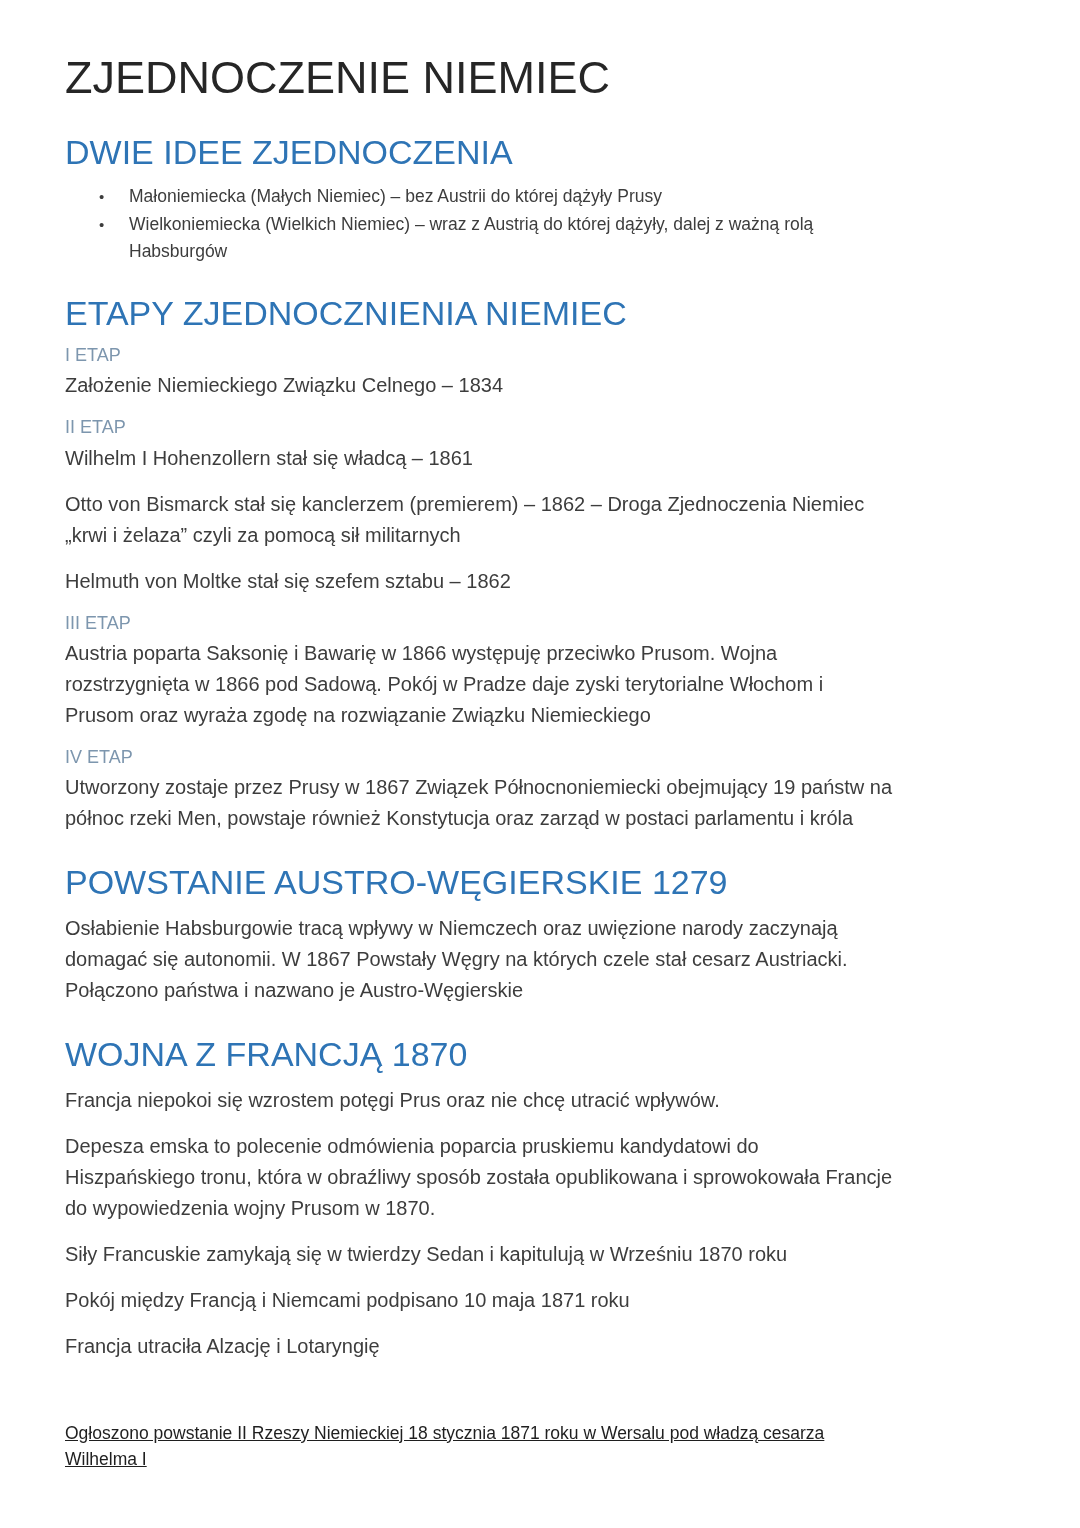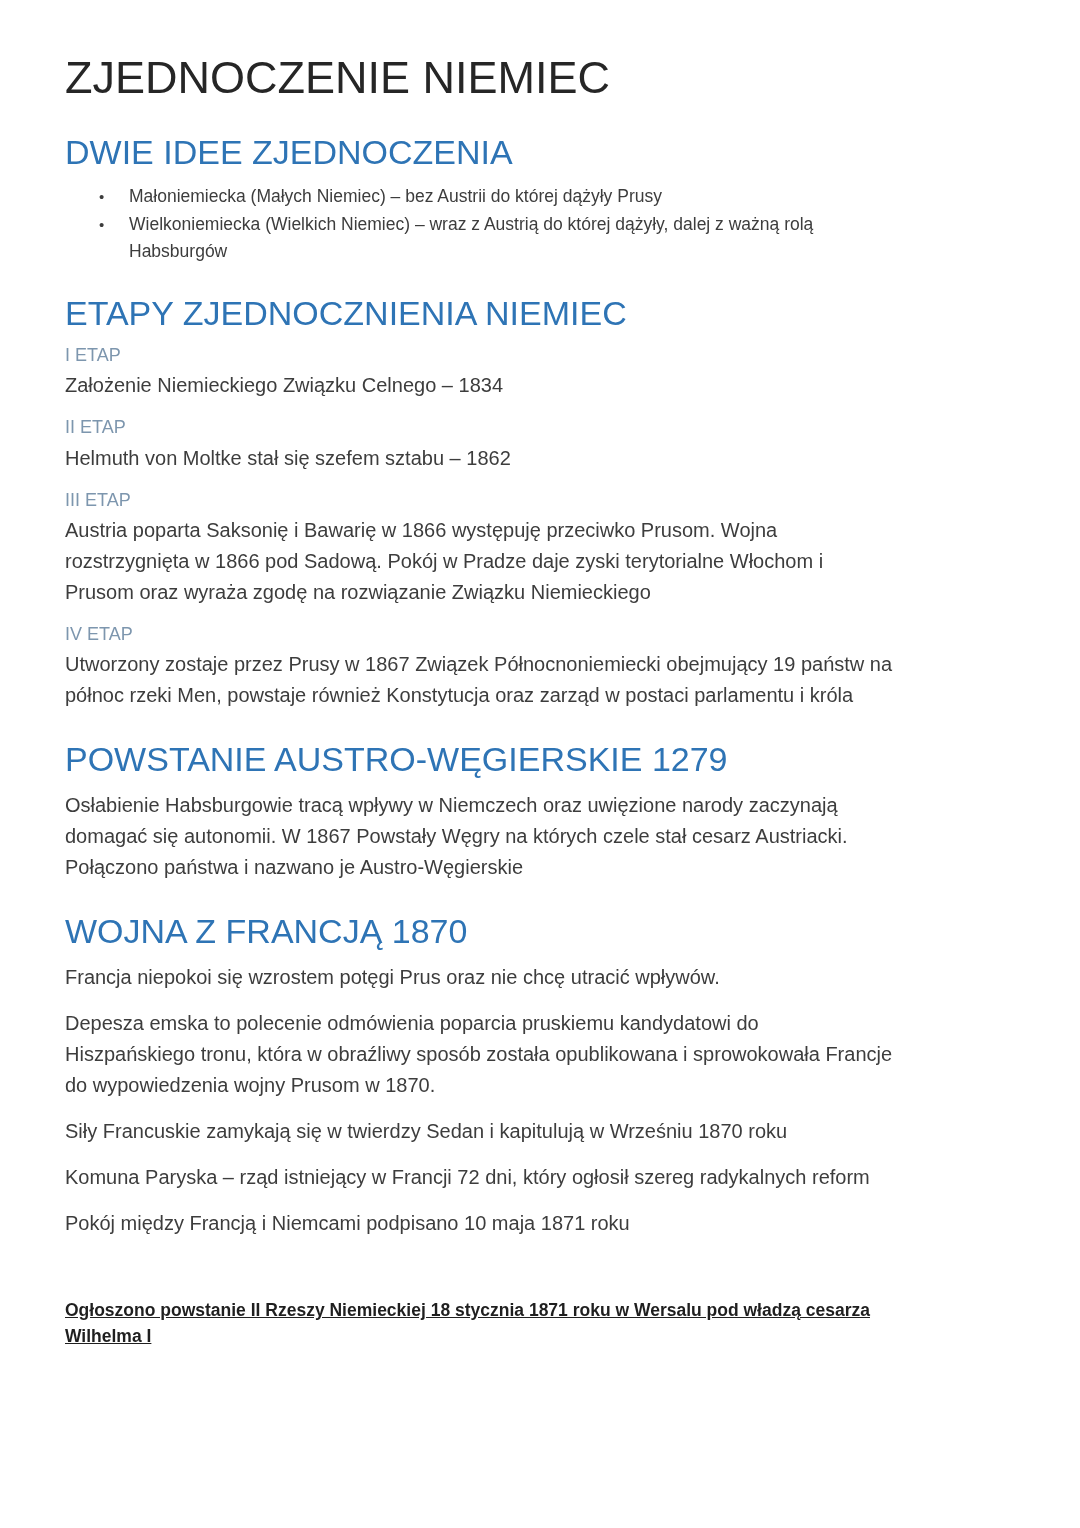--- a/index.html
+++ b/index.html
@@ -68,21 +68,21 @@
     width:30px;
     flex:0 0 30px;
     text-align:left;
     font-size:15px;
     line-height:1.8;
   }
   p.closing{
     margin:58px 0 0 0;
     font-size:17.5px;
     line-height:1.5;
-    font-weight:700;
+    font-weight:400;
     text-decoration:underline;
     color:var(--closing-text);
   }
 </style>
 </head>
 <body>
 
 <div class="page">
 
   <h1 class="doc-title">ZJEDNOCZENIE NIEMIEC</h1>
@@ -101,38 +101,40 @@
     </ul>
   </section>
 
   <section>
     <h2 class="sec-heading">ETAPY ZJEDNOCZNIENIA NIEMIEC</h2>
 
     <h3 class="sub-heading">I ETAP</h3>
     <p class="body-p">Założenie Niemieckiego Związku Celnego – 1834</p>
 
     <h3 class="sub-heading">II ETAP</h3>
+    <p class="body-p">Wilhelm I Hohenzollern stał się władcą – 1861</p>
+    <p class="body-p">Otto von Bismarck stał się kanclerzem (premierem) – 1862 – Droga Zjednoczenia Niemiec „krwi i żelaza” czyli za pomocą sił militarnych</p>
     <p class="body-p">Helmuth von Moltke stał się szefem sztabu – 1862</p>
 
     <h3 class="sub-heading">III ETAP</h3>
     <p class="body-p">Austria poparta Saksonię i Bawarię w 1866 występuję przeciwko Prusom. Wojna rozstrzygnięta w 1866 pod Sadową. Pokój w Pradze daje zyski terytorialne Włochom i Prusom oraz wyraża zgodę na rozwiązanie Związku Niemieckiego</p>
 
     <h3 class="sub-heading">IV ETAP</h3>
     <p class="body-p">Utworzony zostaje przez Prusy w 1867 Związek Północnoniemiecki obejmujący 19 państw na północ rzeki Men, powstaje również Konstytucja oraz zarząd w postaci parlamentu i króla</p>
   </section>
 
   <section>
     <h2 class="sec-heading">POWSTANIE AUSTRO-WĘGIERSKIE 1279</h2>
     <p class="body-p">Osłabienie Habsburgowie tracą wpływy w Niemczech oraz uwięzione narody zaczynają domagać się autonomii. W 1867 Powstały Węgry na których czele stał cesarz Austriacki. Połączono państwa i nazwano je Austro-Węgierskie</p>
   </section>
 
   <section>
     <h2 class="sec-heading">WOJNA Z FRANCJĄ 1870</h2>
     <p class="body-p">Francja niepokoi się wzrostem potęgi Prus oraz nie chcę utracić wpływów.</p>
     <p class="body-p">Depesza emska to polecenie odmówienia poparcia pruskiemu kandydatowi do Hiszpańskiego tronu, która w obraźliwy sposób została opublikowana i sprowokowała Francje do wypowiedzenia wojny Prusom w 1870.</p>
     <p class="body-p">Siły Francuskie zamykają się w twierdzy Sedan i kapitulują w Wrześniu 1870 roku</p>
-    <p class="body-p">Komuna Paryska – rząd istniejący w Francji 72 dni, który ogłosił szereg radykalnych reform</p>
     <p class="body-p">Pokój między Francją i Niemcami podpisano 10 maja 1871 roku</p>
+    <p class="body-p">Francja utraciła Alzację i Lotaryngię</p>
   </section>
 
   <p class="closing">Ogłoszono powstanie II Rzeszy Niemieckiej 18 stycznia 1871 roku w Wersalu pod władzą cesarza Wilhelma I</p>
 
 </div>
 
 </body></html>

